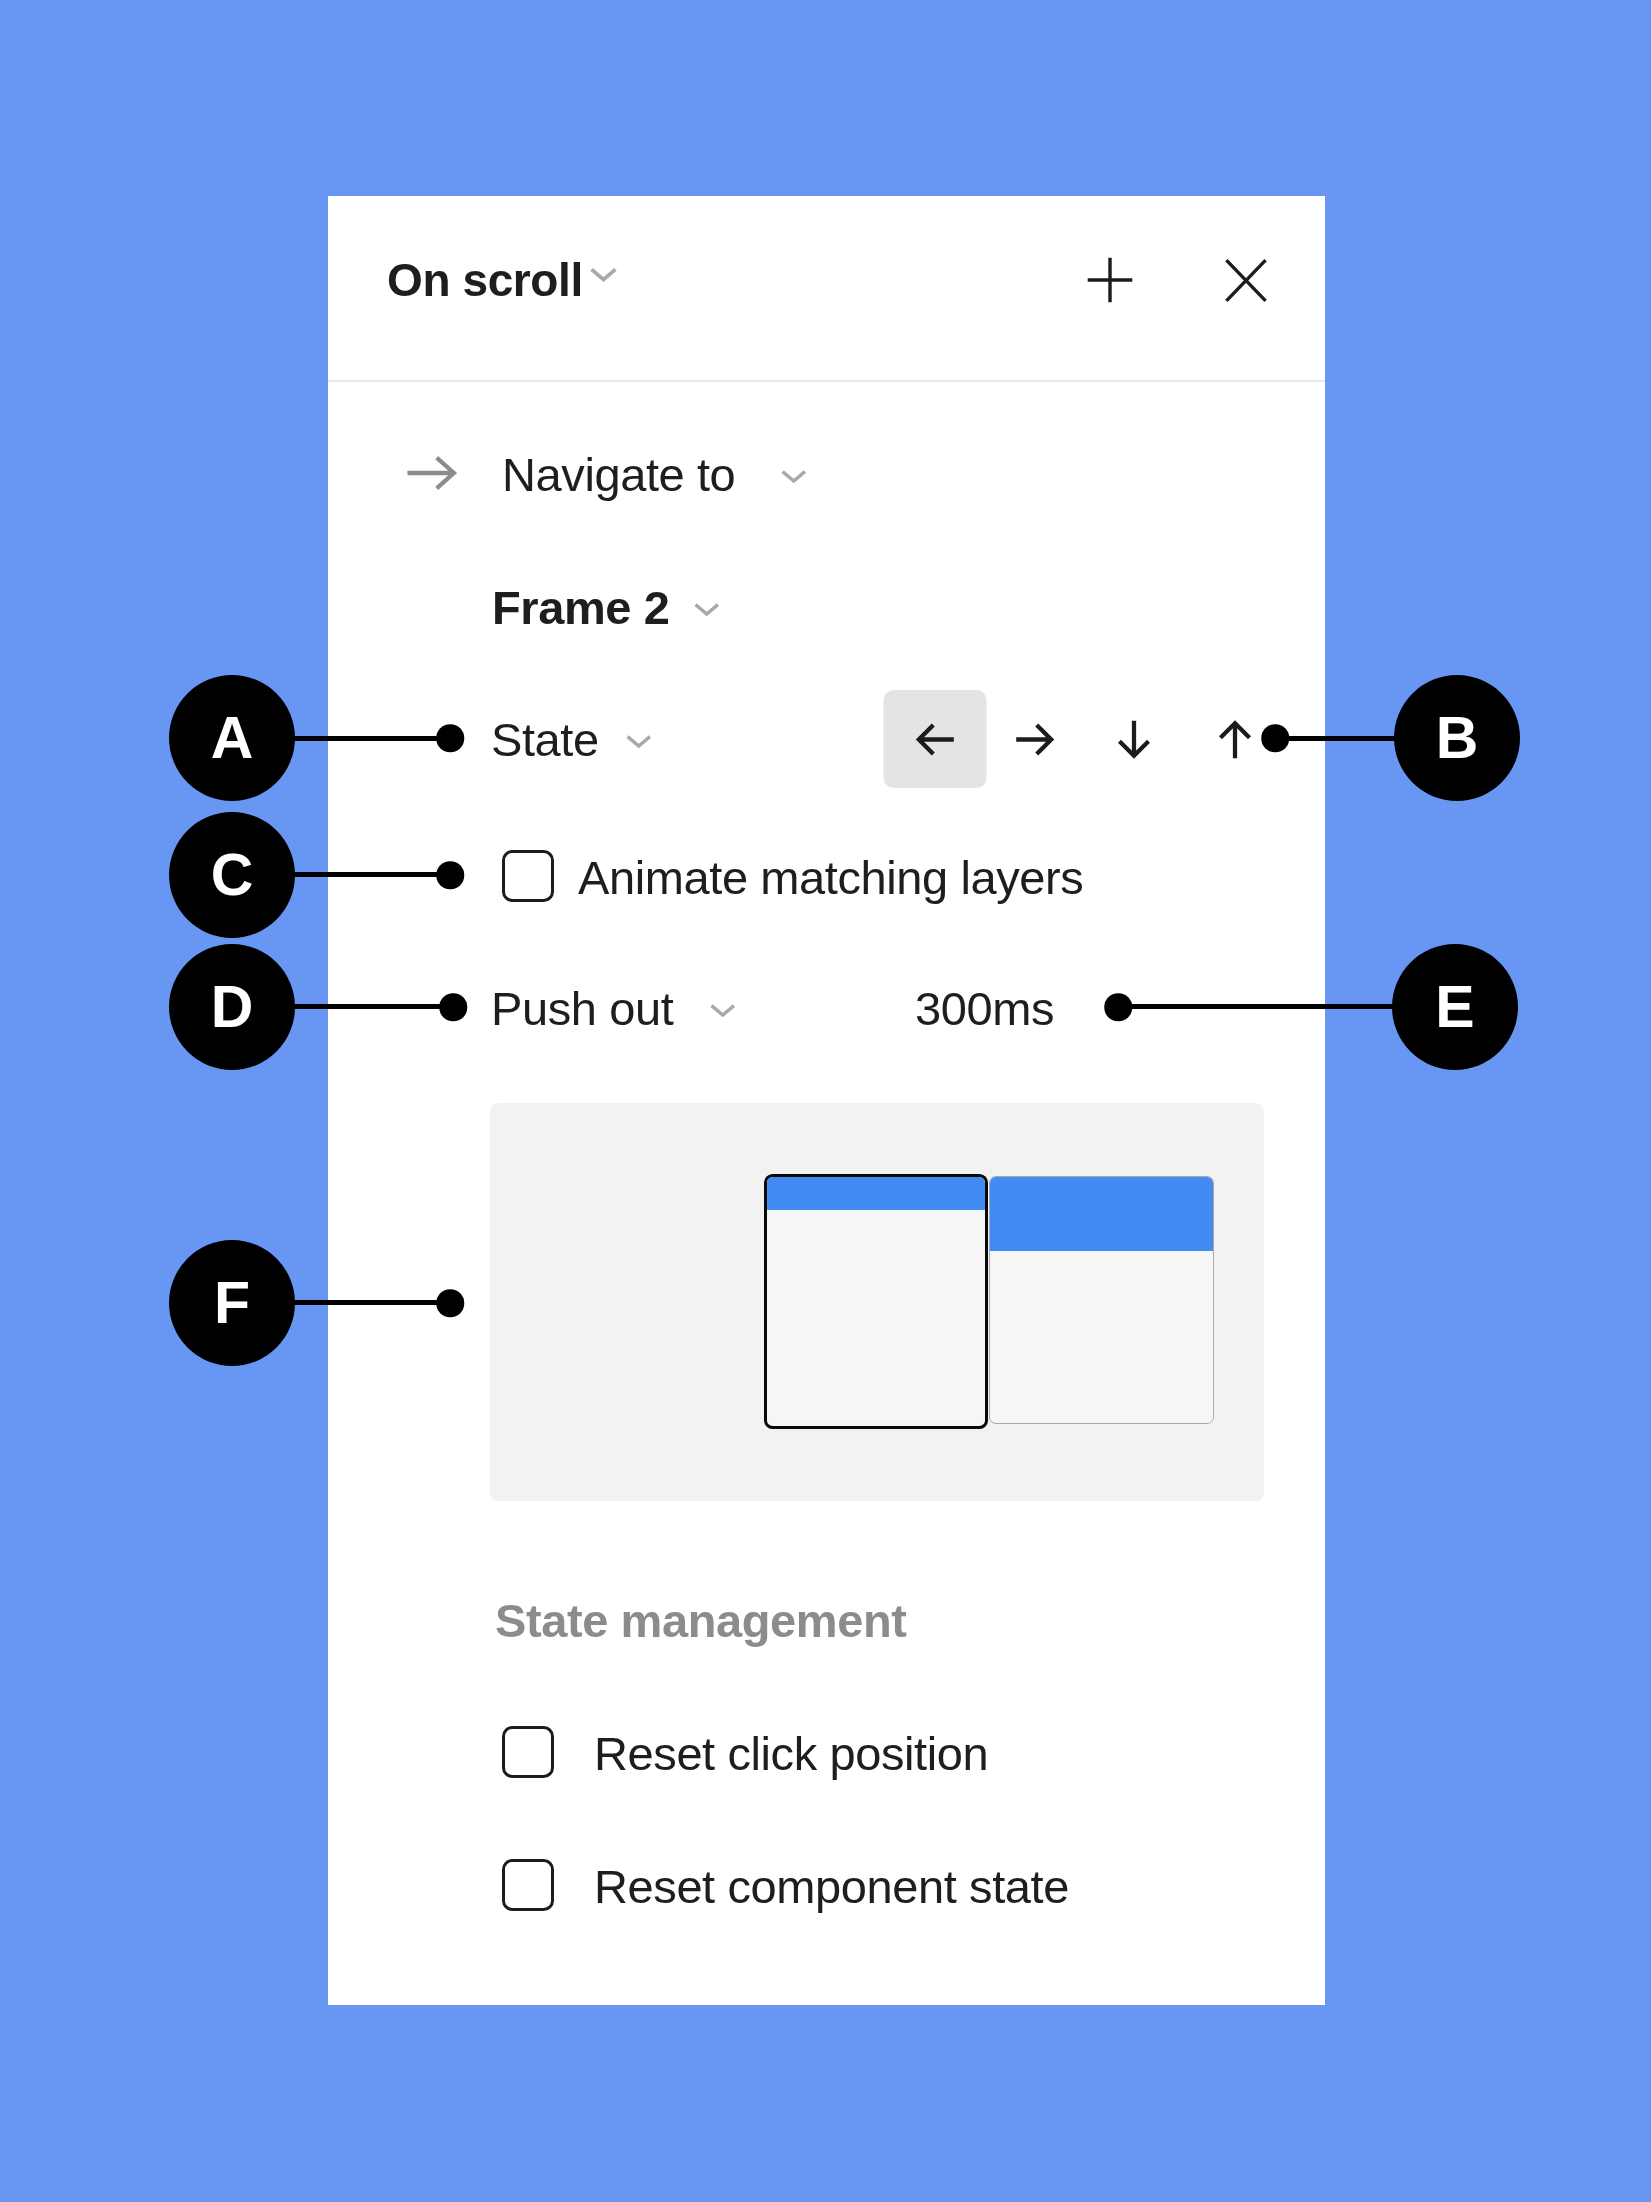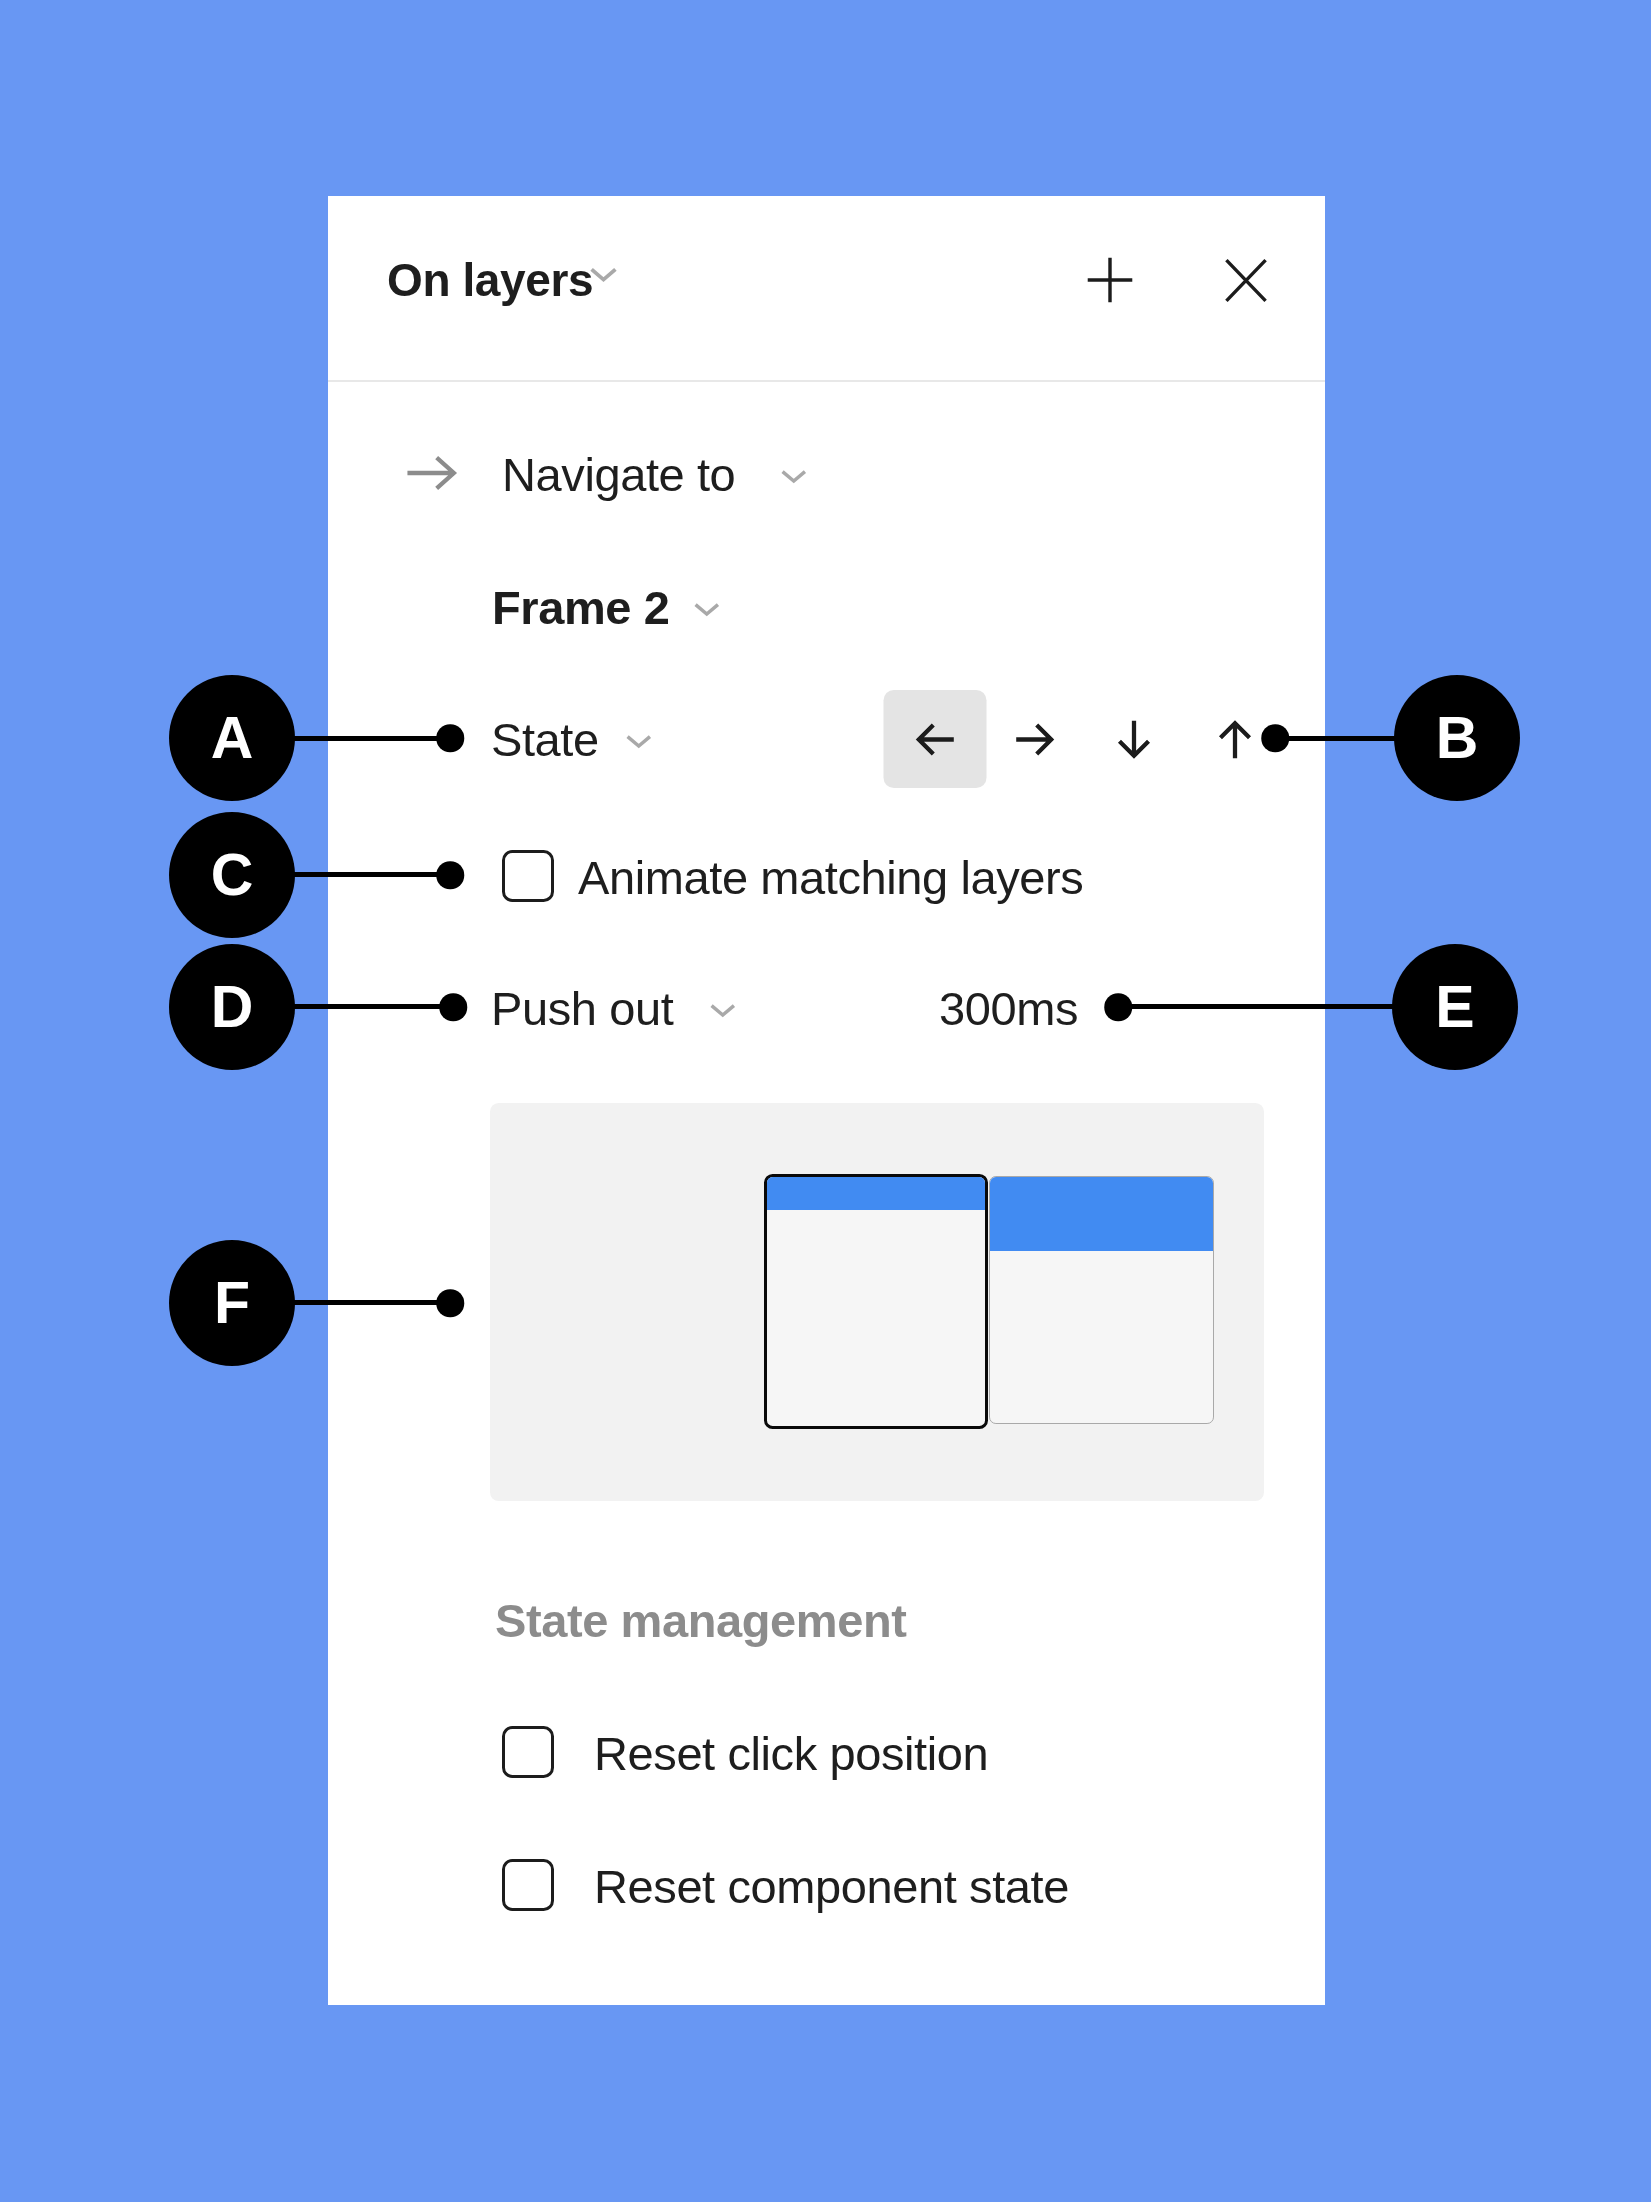--- a/index.html
+++ b/index.html
@@ -72,21 +72,21 @@
     color:var(--annotation-letter,#FFF);
     font-size:59px;font-weight:bold;
   }
   .cc{transform:translate(-50%,-50%);}
 </style>
 </head>
 <body>
 
 <div class="abs panel"></div>
 
-<div class="abs title vcenter">On layers</div>
+<div class="abs title vcenter">On scroll</div>
 <div class="abs icon chev" style="left:588px;top:266px;">
   <svg width="31" height="17" viewBox="0 0 36 20" fill="none" stroke="currentColor" stroke-width="4.5">
     <path d="M4 4 L18 16 L32 4"></path>
   </svg>
 </div>
 <div class="abs icon" style="left:1086px;top:256px;">
   <svg width="48" height="48" viewBox="0 0 56 56" fill="none" stroke="#1C1C1C" stroke-width="4">
     <path d="M28 2 V54 M2 28 H54"></path>
   </svg>
 </div>
@@ -154,21 +154,21 @@
 
 <div class="abs checkbox" style="left:502px;top:850px;"></div>
 <div class="abs body-text vcenter" style="left:578px;top:877px;">Animate matching layers</div>
 
 <div class="abs body-text vcenter" style="left:491px;top:1008px;">Push out</div>
 <div class="abs icon chev" style="left:709px;top:1003px;">
   <svg width="27.5" height="15.5" viewBox="0 0 32 18" fill="none" stroke="currentColor" stroke-width="4">
     <path d="M3 3 L16 14 L29 3"></path>
   </svg>
 </div>
-<div class="abs body-text vcenter" style="left:915px;top:1008px;margin-left:24px;">300ms</div>
+<div class="abs body-text vcenter" style="left:915px;top:1008px;">300ms</div>
 
 <div class="abs preview"></div>
 <div class="abs mini-frame frame-left">
   <div class="frame-header"></div>
 </div>
 <div class="abs mini-frame frame-right">
   <div class="frame-header"></div>
 </div>
 
 <div class="abs section-title vcenter" style="left:495px;top:1620px;">State management</div>

